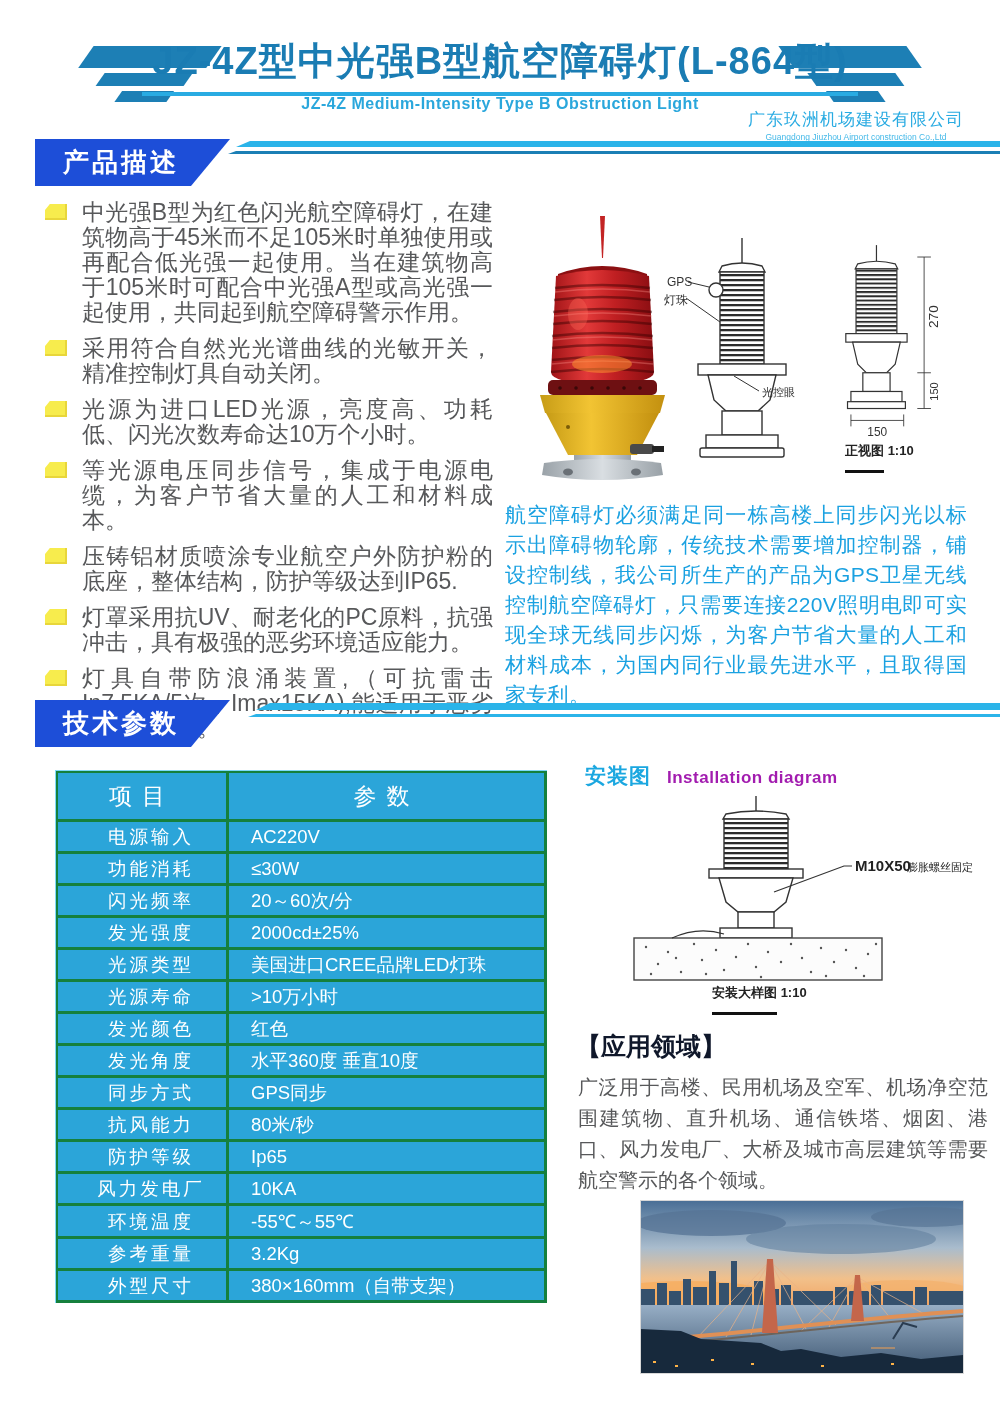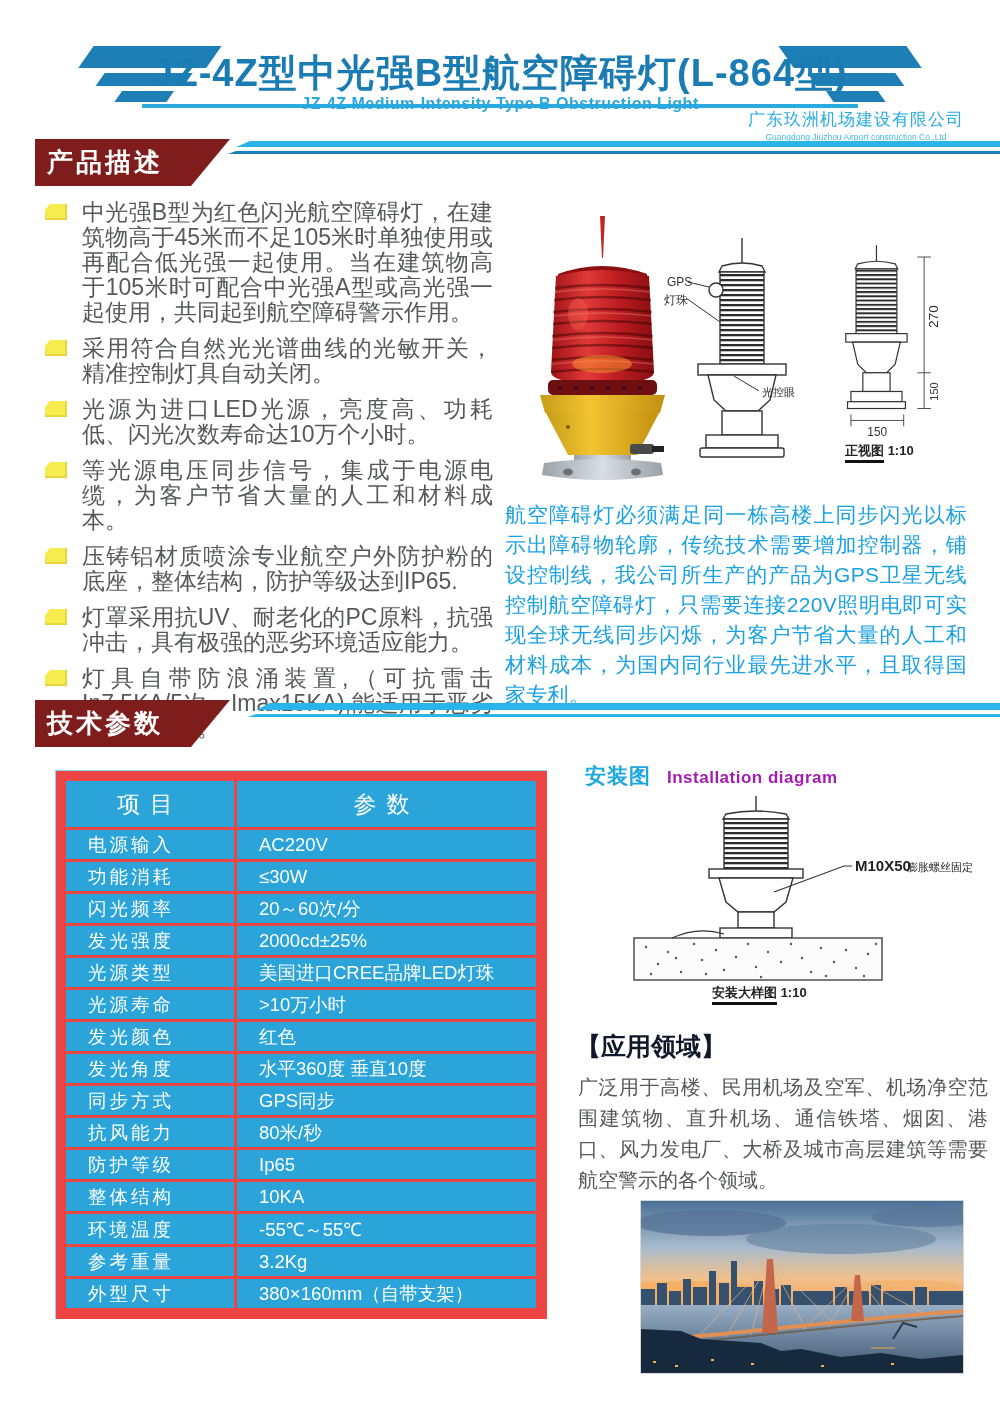--- a/index.html
+++ b/index.html
@@ -9,68 +9,68 @@
   
   .wing{position:absolute;display:flex;flex-direction:column;gap:5px;}
   .wing-left{left:74px;top:46px;transform:skewX(-35deg);align-items:flex-start;}
   .wing-right{right:74px;top:46px;transform:skewX(35deg);align-items:flex-end;}
   .wing .b1{width:128px;height:22px;background:#1d7fb5;}
   .wing .b2{width:88px;height:13px;background:#1d7fb5;}
   .wing .b3{width:52px;height:11px;background:#1d7fb5;}
   .wing-left .b2{margin-left:30px;} .wing-left .b3{margin-left:60px;}
   .wing-right .b2{margin-right:30px;} .wing-right .b3{margin-right:60px;}
 
-  .title-wrap{position:absolute;left:0;right:0;top:36px;text-align:center;margin-top:12px;}
+  .title-wrap{position:absolute;left:0;right:0;top:36px;text-align:center;}
   .title-wrap h1{display:inline-block;margin:0;font-size:38px;font-weight:bold;color:#1a7cb3;
       letter-spacing:1px;padding:0 10px 5px 10px;border-bottom:4px solid #29abe2;}
   .subtitle{position:absolute;left:0;right:0;top:95px;text-align:center;font-size:16px;
       font-weight:bold;color:#2aa7dc;letter-spacing:0.5px;}
 
   .company{position:absolute;right:36px;top:108px;text-align:center;color:#29abe2;}
   .company .cn{font-size:17px;letter-spacing:1px;}
   .company .en{font-size:8.5px;margin-top:1px;color:#45b9e8;}
 
   
   .stripe{position:absolute;background:#2bb4e9;}
   .stripe.s1a{left:236px;right:0;top:141px;height:6px;clip-path:polygon(14px 0,100% 0,100% 100%,0 100%);}
   .stripe.s1b{left:228px;right:0;top:151px;height:3px;background:#1b7fb5;clip-path:polygon(8px 0,100% 0,100% 100%,0 100%);}
   .stripe.s2a{left:256px;right:0;top:703px;height:7px;clip-path:polygon(14px 0,100% 0,100% 100%,0 100%);}
   .stripe.s2b{left:248px;right:0;top:714px;height:3px;clip-path:polygon(8px 0,100% 0,100% 100%,0 100%);}
-  .section-label{position:absolute;left:35px;width:195px;height:47px;background:#7f1d1d;
+  .section-label{position:absolute;left:35px;width:195px;height:47px;background:#1d4ed8;
       clip-path:polygon(0 0,100% 0,80% 100%,0 100%);color:#fff;font-weight:bold;font-size:26px;
-      letter-spacing:3px;display:flex;align-items:center;padding-left:12px;box-sizing:border-box;}
+      letter-spacing:3px;display:flex;align-items:center;padding-left:28px;box-sizing:border-box;}
   #desc-label{top:139px;} #tech-label{top:700px;}
 
   
   .bullets{position:absolute;left:45px;top:200px;width:448px;}
   .bullet{position:relative;padding-left:37px;margin-bottom:11px;font-size:23px;line-height:25px;
       color:#57585a;text-align:justify;}
   .bullet .bicon{position:absolute;left:0;top:4px;width:22px;height:16px;background:#f7ec4d;
       clip-path:polygon(22% 0,100% 0,100% 100%,0 100%,0 38%);box-shadow:inset -2px -2px 0 #e8d63a;}
 
   
   .photo{position:absolute;left:510px;top:212px;width:185px;height:272px;}
   .sideview{position:absolute;left:662px;top:234px;width:150px;height:235px;}
   .frontview{position:absolute;left:818px;top:240px;width:145px;height:200px;}
   .fig-caption{position:absolute;font-size:13px;font-weight:bold;color:#222;}
-  .fig-caption .underlined{border-bottom:3px solid #111;padding-bottom:1px;font-family:Liberation Mono, monospace;}
+  .fig-caption .underlined{border-bottom:3px solid #111;padding-bottom:12px;}
   #front-caption{left:845px;top:442px;}
   #install-caption{left:712px;top:984px;}
 
   .gps-par{position:absolute;left:505px;top:500px;width:462px;font-size:21px;line-height:30px;
       color:#1aa1e1;text-align:justify;letter-spacing:0.3px;}
 
   
-  .table-wrap{position:absolute;left:55px;top:770px;width:492px;background:#ef4444;padding:8px;
+  .table-wrap{position:absolute;left:55px;top:770px;width:492px;background:#15803d;padding:0;
       box-sizing:border-box;box-shadow:inset 1px 1px 0 #7fd9f8;}
   table.specs{width:100%;border-collapse:separate;border-spacing:3px;}
   table.specs th{height:44px;background:#2ba5d9;color:#fff;font-size:23px;font-weight:normal;
       letter-spacing:10px;text-align:center;}
   table.specs td{height:25px;background:#2ba5d9;color:#fff;font-size:18.5px;padding:2px 4px 2px 22px;}
-  td.item{width:142px;letter-spacing:3px;}
+  td.item{width:142px;letter-spacing:3px;text-align:center;}
 
   
   .install-head{position:absolute;left:585px;top:762px;font-weight:bold;}
   .install-head .cn{color:#1ba7e0;font-size:21px;letter-spacing:1px;}
   .install-head .en{color:#a21caf;font-size:17px;margin-left:16px;letter-spacing:0.5px;}
   .install-fig{position:absolute;left:606px;top:792px;width:374px;height:190px;}
 
   .app-head{position:absolute;left:576px;top:1030px;font-size:25px;font-weight:bold;color:#0f172a;}
   .app-text{position:absolute;left:578px;top:1072px;width:410px;font-size:20px;line-height:31px;
       color:#57585a;text-align:justify;}
@@ -294,21 +294,21 @@
           </tr>
       <tr>
             <td class="item">抗风能力</td>
             <td>80米/秒</td>
           </tr>
       <tr>
             <td class="item">防护等级</td>
             <td>Ip65</td>
           </tr>
       <tr>
-            <td class="item">整体结构</td>
+            <td class="item">风力发电厂</td>
             <td>10KA</td>
           </tr>
       <tr>
             <td class="item">环境温度</td>
             <td>-55℃～55℃</td>
           </tr>
       <tr>
             <td class="item">参考重量</td>
             <td>3.2Kg</td>
           </tr>

